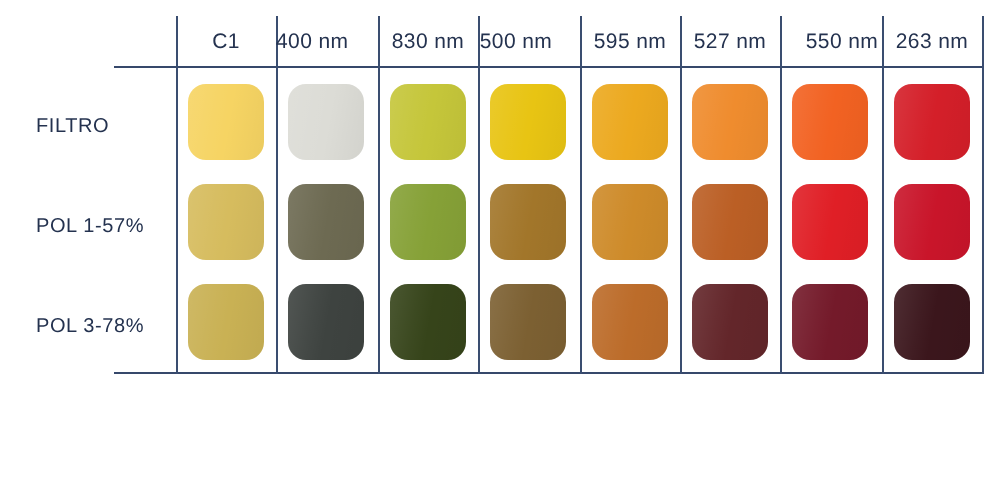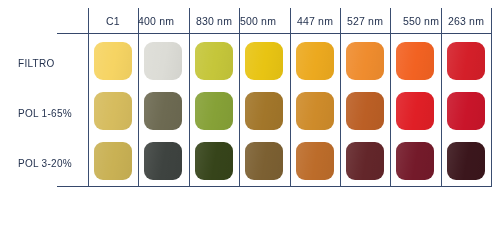--- a/index.html
+++ b/index.html
@@ -109,30 +109,30 @@
       <div class="vrule" style="left: 390px;"></div>
       <div class="vrule" style="left: 441px;"></div>
       <div class="vrule" style="left: 491px;"></div>
     </div>
 
   <div id="col-heads">
       <div class="col-head" style="left: 88px; width: 50px;">C1</div>
       <div class="col-head" style="left: 138px; width: 28px;">400 nm</div>
       <div class="col-head" style="left: 189px; width: 50px;">830 nm</div>
       <div class="col-head" style="left: 239px; width: 38px;">500 nm</div>
-      <div class="col-head" style="left: 290px; width: 50px;">447 nm</div>
+      <div class="col-head" style="left: 290px; width: 50px;">595 nm</div>
       <div class="col-head" style="left: 340px; width: 50px;">527 nm</div>
       <div class="col-head" style="left: 370px; width: 50px; padding-left: 26px;">550 nm</div>
       <div class="col-head" style="left: 441px; width: 50px;">263 nm</div>
     </div>
 
   <div id="row-labels">
       <div class="row-label" style="top: 57px;">FILTRO</div>
-      <div class="row-label" style="top: 107px;">POL 1-65%</div>
-      <div class="row-label" style="top: 157px;">POL 3-20%</div>
+      <div class="row-label" style="top: 107px;">POL 1-57%</div>
+      <div class="row-label" style="top: 157px;">POL 3-78%</div>
     </div>
 
   <div id="swatch-grid">
       <div class="swatch" style="left: 94px; top: 42px; background: rgb(246, 212, 99);">
         <div class="swatch-sheen"></div>
       </div>
       <div class="swatch" style="left: 144px; top: 42px; background: rgb(220, 220, 214);">
         <div class="swatch-sheen"></div>
       </div>
       <div class="swatch" style="left: 195px; top: 42px; background: rgb(197, 198, 58);">

